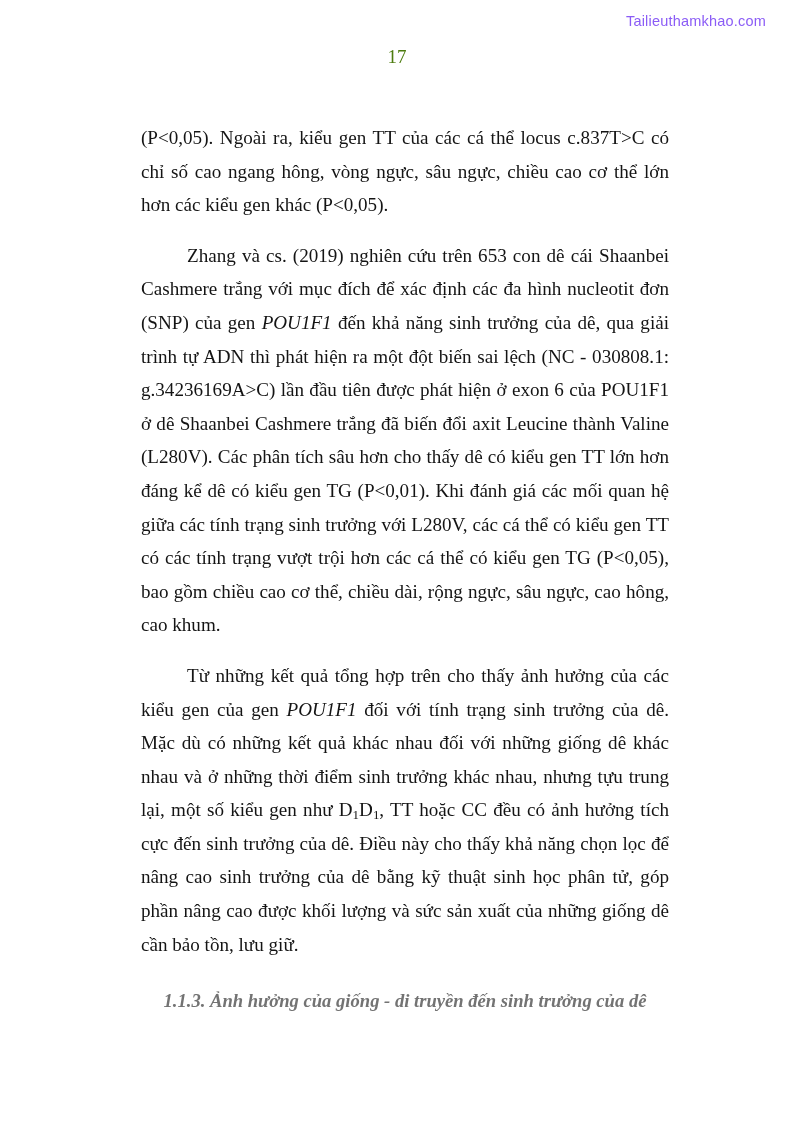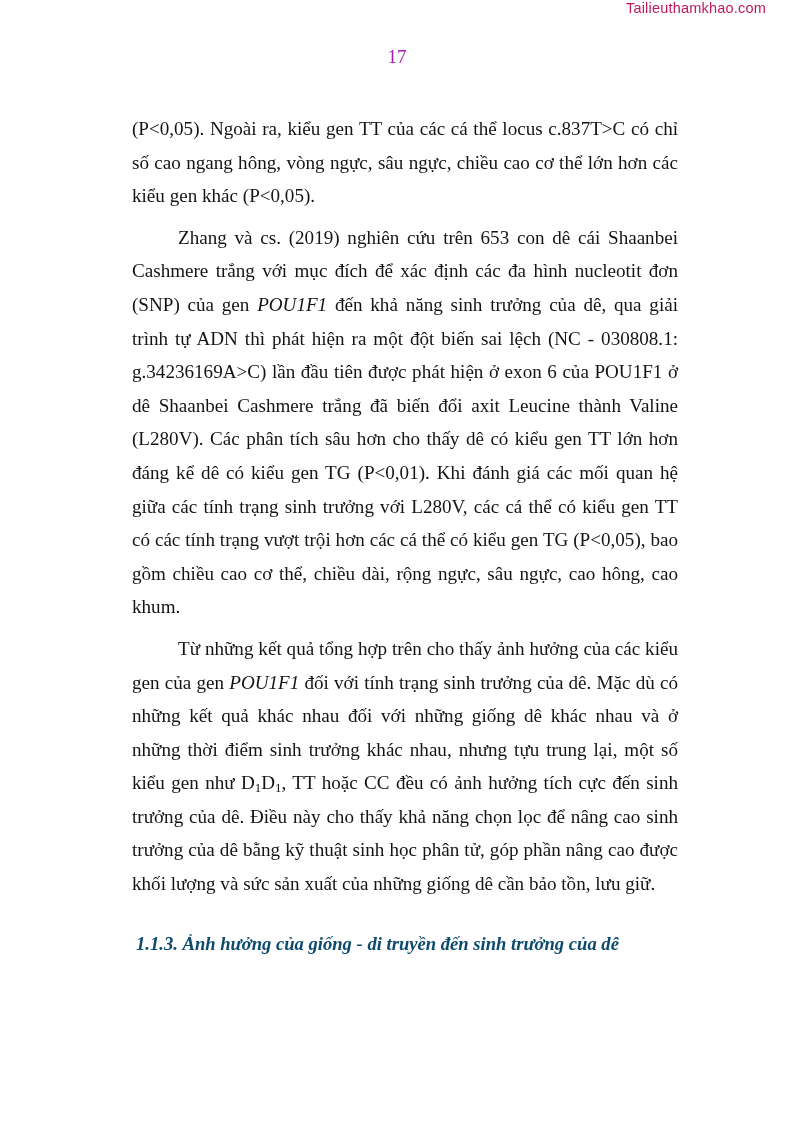--- a/index.html
+++ b/index.html
@@ -17,72 +17,72 @@
   }
 
   .page {
     position: absolute;
     inset: 0;
     background: #ffffff;
   }
 
   .watermark {
     position: absolute;
-    top: 0;
+    top: 13px;
     right: 28px;
     font-family: "Liberation Sans", sans-serif;
     font-size: 14.5px;
     letter-spacing: 0.2px;
-    color: #be185d;
+    color: #8b5cf6;
     user-select: none;
     white-space: nowrap;
   }
 
   .page-number {
     position: absolute;
     top: 47px;
     left: 0;
     right: 0;
     text-align: center;
     font-size: 19px;
     line-height: 1;
-    color: #a21caf;
+    color: #4d7c0f;
   }
 
   .content {
     position: absolute;
     left: 124px;
     top: 104px;
     width: 562px;
   }
 
   p.body-text {
-    margin: 8px;
+    margin: 17px;
     font-size: 19.1px;
     line-height: 33.6px;
     text-align: justify;
     text-justify: inter-word;
     -webkit-hyphens: none;
     hyphens: none;
     color: #141414;
   }
 
   p.indent {
     text-indent: 46px;
     font-family: Liberation Serif, serif;
   }
 
   .heading {
-    margin: 12px;
+    margin: 0;
     font-size: 18.6px;
     line-height: 33.6px;
     font-weight: bold;
     font-style: italic;
-    text-align: left;
-    color: #0c4a6e;
+    text-align: center;
+    color: #737373;
   }
 
   .gene-italic {
     font-style: italic;
   }
 
   sub {
     font-size: 0.68em;
     line-height: 0;
     vertical-align: -0.22em;

